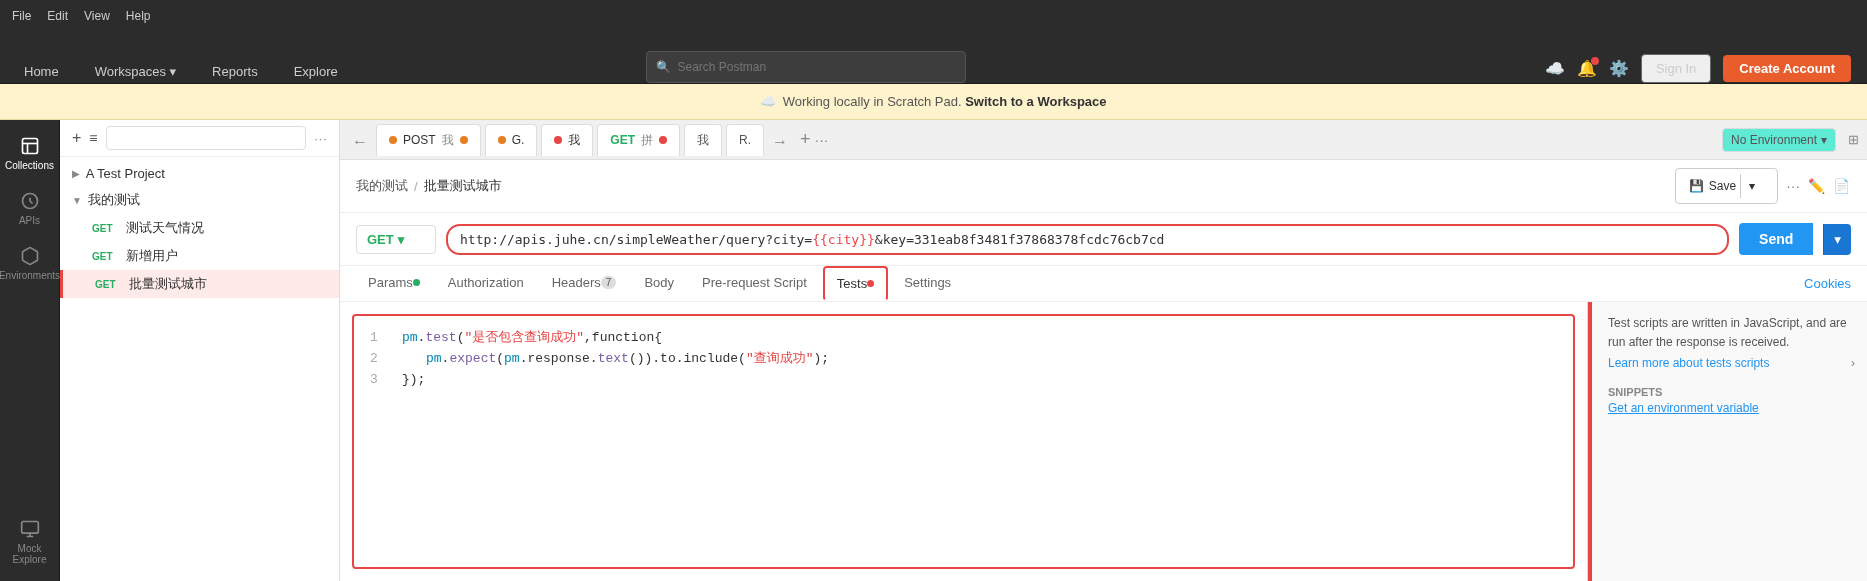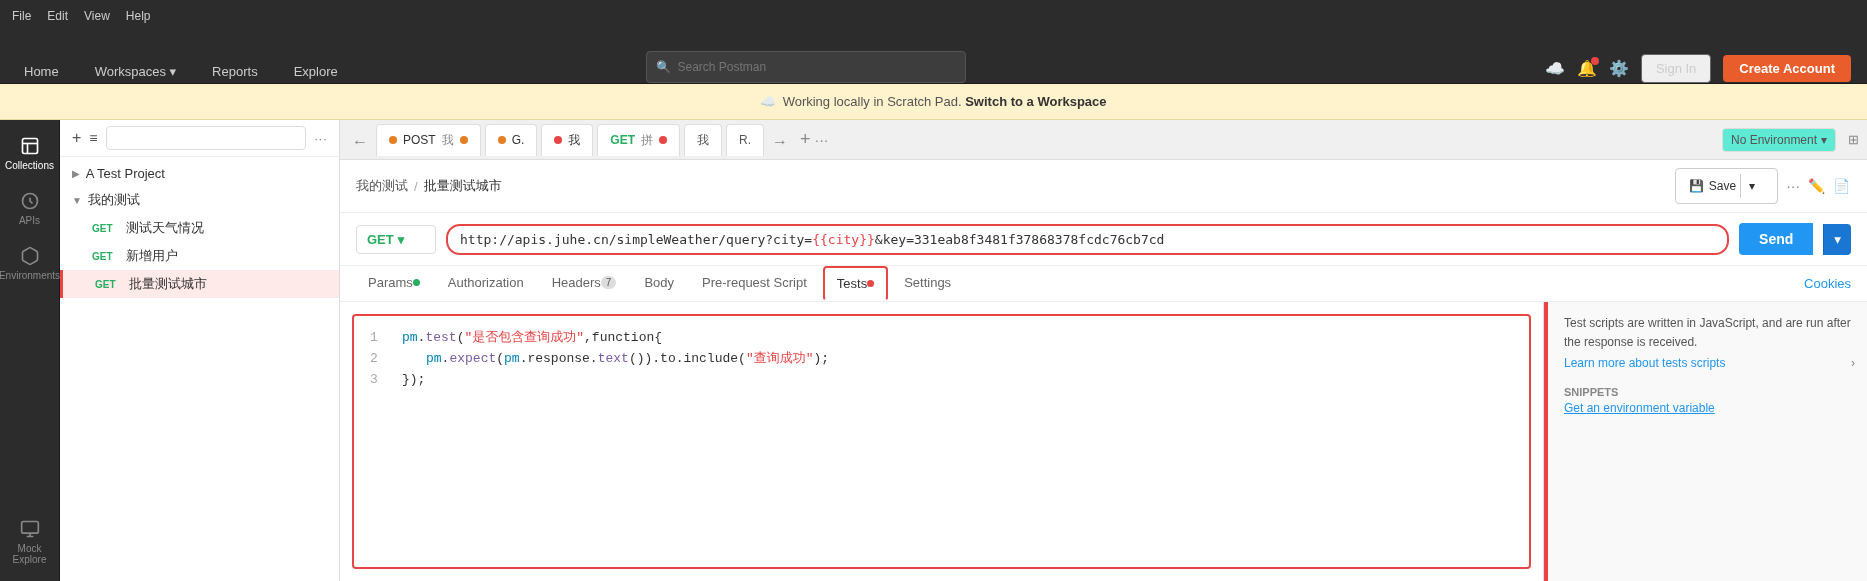--- a/index.html
+++ b/index.html
@@ -201,21 +201,21 @@
     }
     .code-line { display: flex; gap: 16px; }
     .line-num { color: #aaa; min-width: 16px; user-select: none; }
     .code-content { color: #333; }
     .code-string { color: #e84545; }
     .code-fn { color: #795da3; }
     .code-method { color: #0086b3; }
 
     
     #right-panel {
-      width: 324px; background: #f9f9f9; border-left: 1px solid #ddd;
+      width: 280px; background: #f9f9f9; border-left: 1px solid #ddd;
       padding: 12px; font-size: 12px; color: #555; overflow-y: auto;
     }
     .right-panel-text { line-height: 1.6; }
     .right-panel-link { color: #2196f3; cursor: pointer; }
     .snippets-title { font-size: 11px; font-weight: 700; color: #888; text-transform: uppercase; margin-top: 16px; }
     .snippet-item { color: #2196f3; cursor: pointer; font-size: 12px; padding: 3px 0; text-decoration: underline; }
   </style>
 </head>
 <body>
 

